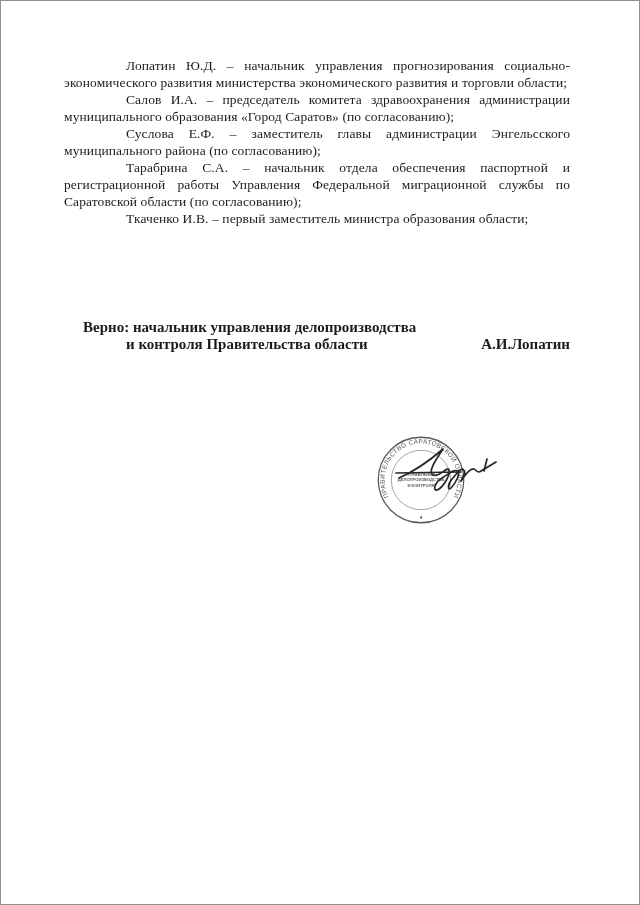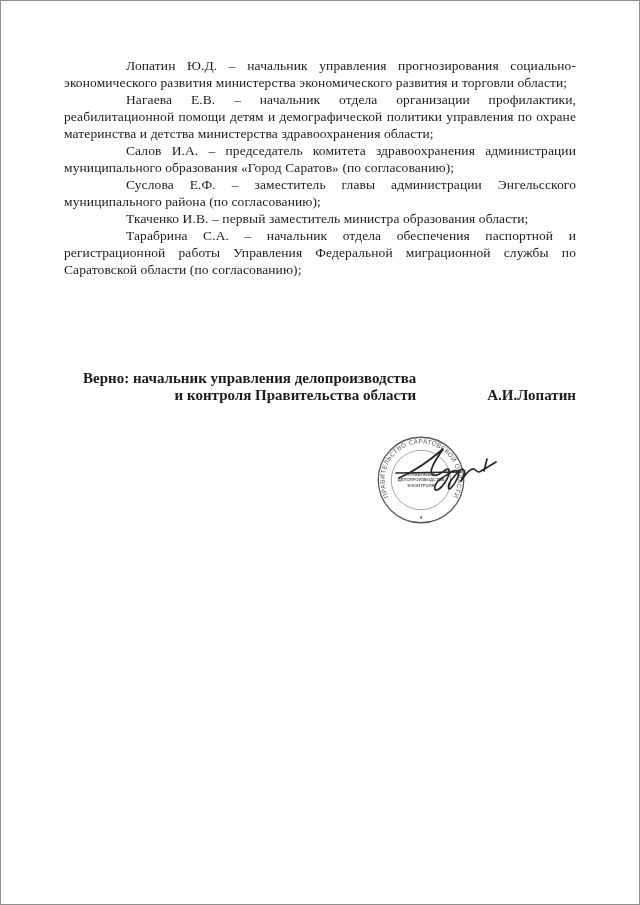--- a/index.html
+++ b/index.html
@@ -14,21 +14,21 @@
     box-sizing: border-box;
     background: #ffffff;
     border: 1px solid #8f8f8f;
     overflow: hidden;
     font-family: "Liberation Serif", "DejaVu Serif", serif;
     color: #1c1c1c;
   }
   .content {
     position: absolute;
     left: 63px;
-    right: 63px;
+    right: 69px;
     top: 56px;
   }
   .doc-par {
     margin: 0;
     text-align: justify;
     text-indent: 62px;
     font-size: 13.5px;
     line-height: 17px;
     letter-spacing: 0.1px;
   }
@@ -39,21 +39,20 @@
     font-weight: bold;
     font-size: 15px;
     line-height: 17px;
   }
   .cert-lines {
     padding-left: 19px;
     white-space: nowrap;
   }
   .cert-line2 {
     padding-left: 43px;
-    text-align: right;
   }
   .signer {
     margin-left: auto;
     white-space: nowrap;
   }
   .stamp {
     position: absolute;
     left: 375px;
     top: 434px;
     width: 90px;
@@ -79,25 +78,24 @@
     stroke-linecap: round;
     stroke-linejoin: round;
   }
 </style>
 </head>
 <body>
 
 <div class="page">
   <div class="content">
     <p class="doc-par">Лопатин Ю.Д. – начальник управления прогнозирования социально-экономического развития министерства экономического развития и торговли области;</p>
-    <p class="doc-par">Нагаева Е.В. – начальник отдела организации профилактики, реабилитационной помощи детям и демографической политики управления по охране материнства и детства министерства здравоохранения области;</p>
     <p class="doc-par">Салов И.А. – председатель комитета здравоохранения администрации муниципального образования «Город Саратов» (по согласованию);</p>
     <p class="doc-par">Суслова Е.Ф. – заместитель главы администрации Энгельсского муниципального района (по согласованию);</p>
+    <p class="doc-par">Тарабрина С.А. – начальник отдела обеспечения паспортной и регистрационной работы Управления Федеральной миграционной службы по Саратовской области (по согласованию);</p>
     <p class="doc-par">Ткаченко И.В. – первый заместитель министра образования области;</p>
-    <p class="doc-par">Тарабрина С.А. – начальник отдела обеспечения паспортной и регистрационной работы Управления Федеральной миграционной службы по Саратовской области (по согласованию);</p>
 
     <div class="cert">
       <div class="cert-lines">
         <div>Верно: начальник управления делопроизводства</div>
         <div class="cert-line2">и контроля Правительства области</div>
       </div>
       <div class="signer">А.И.Лопатин</div>
     </div>
   </div>
 

